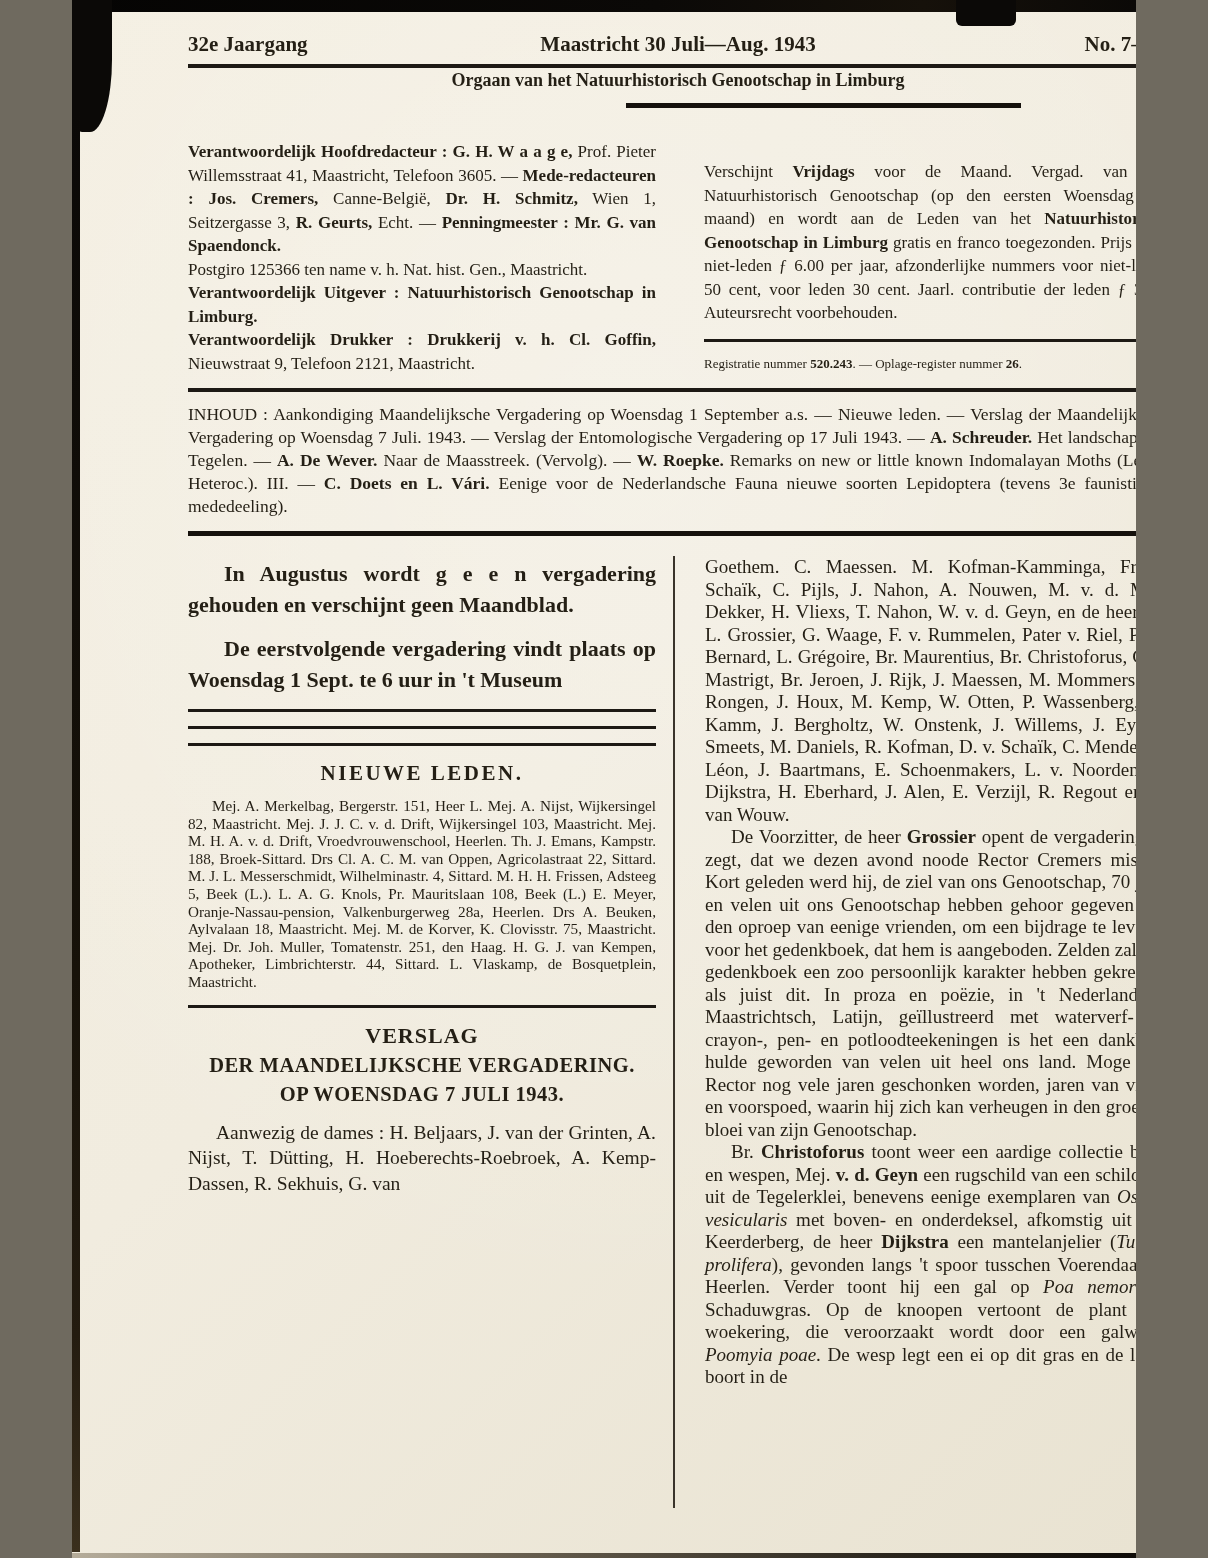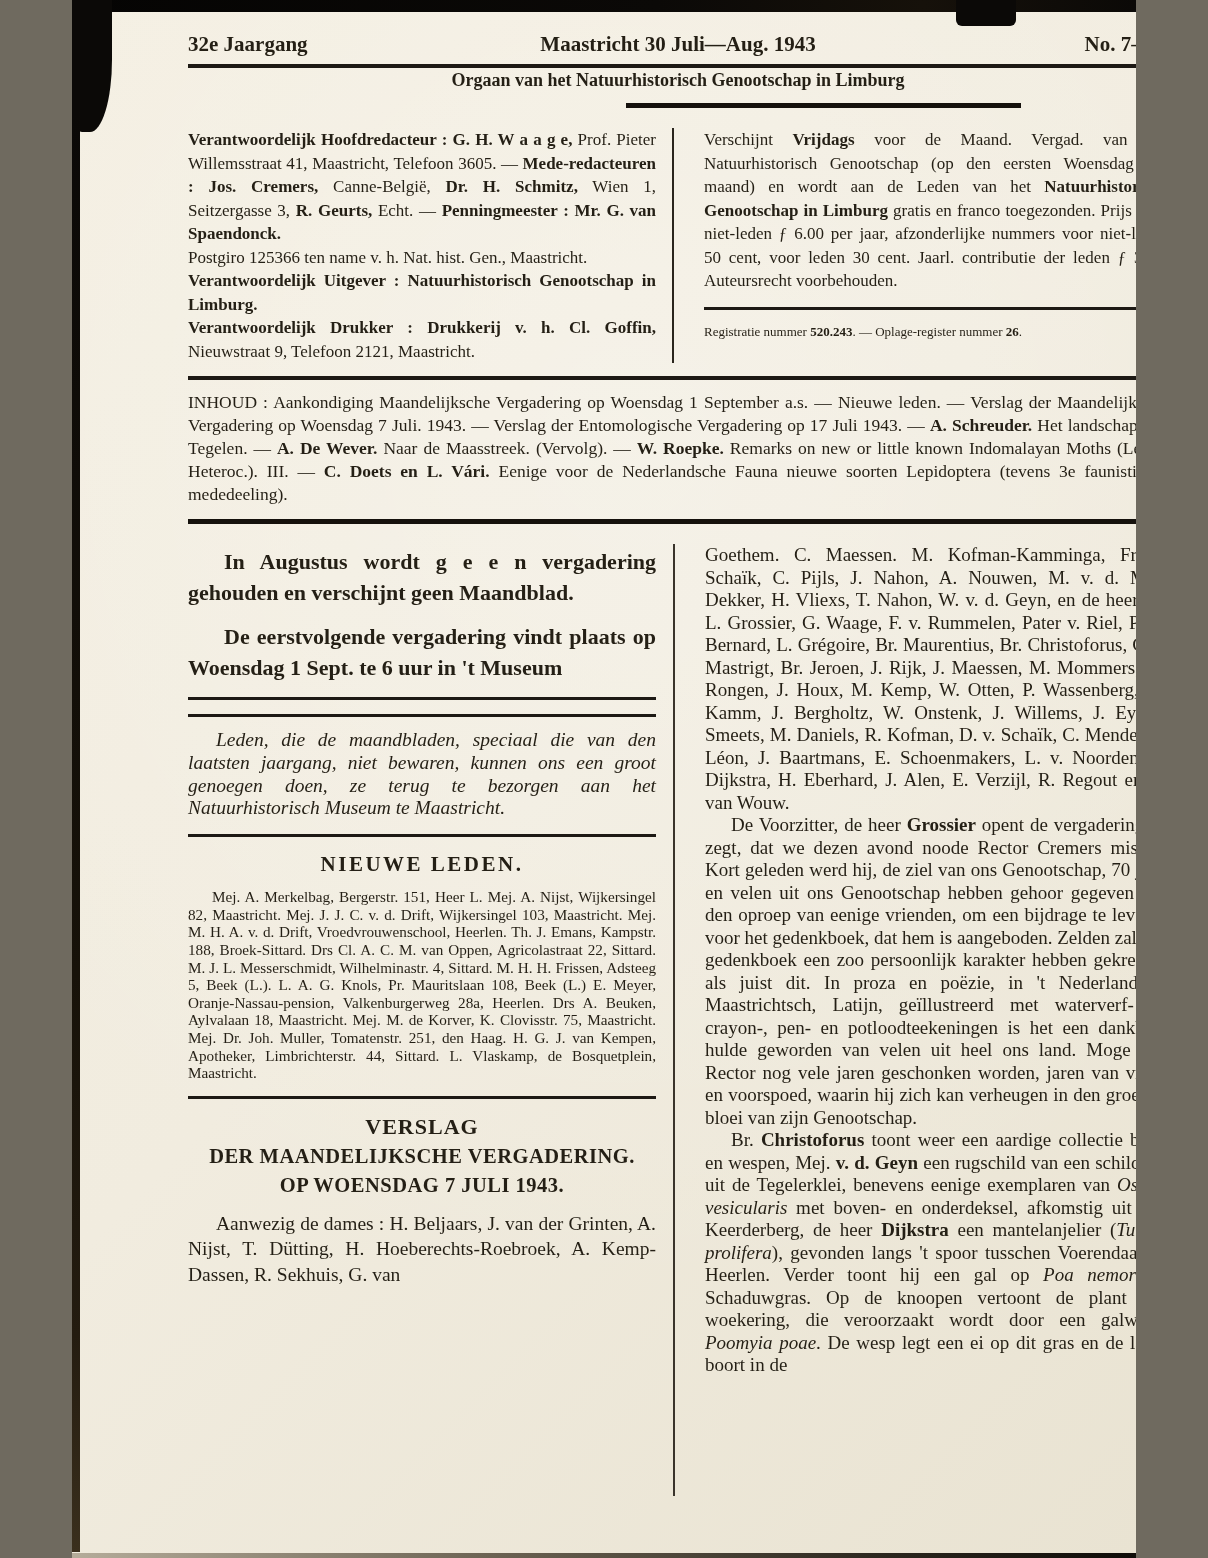--- a/index.html
+++ b/index.html
@@ -45,21 +45,21 @@
   .rule { background:#1d1914; }
   .rule-header { height:4px; margin-top:7px; }
 
   h1.title { margin:4px 0 0; text-align:center; font-weight:bold;
     font-size:76px; line-height:102px; letter-spacing:0; }
   h1.title span { display:inline-block; transform:scaleY(1.18); transform-origin:center; white-space:nowrap; }
 
   .subtitle { text-align:center; font-size:18px; font-weight:bold; margin-top:2px; }
   .rule-subtitle { height:5px; width:395px; margin:12px 0 0 438px; background:#15110c; }
 
-  .masthead { display:flex; margin-top:20px; }
+  .masthead { display:flex; margin-top:32px;align-items:flex-end; }
   .m-left { width:468px; font-size:17px; line-height:23.5px; text-align:justify; }
   .m-left p { margin:0; }
   .m-divider { width:2px; background:#2a251d; margin-left:16px; }
   .m-right { flex:1; padding-left:30px; font-size:17px; line-height:23.5px; }
   .m-right .para { text-align:justify; margin:0; }
   .m-rule { height:3px; background:#1d1914; margin:14px 0 10px; }
   .m-right .reg { margin:0; font-size:13px; }
 
   .rule-inhoud { height:4px; margin-top:13px; }
   .inhoud { font-size:17.5px; line-height:23px; text-align:justify; margin:11px 0 0; }
@@ -145,21 +145,20 @@
       <div class="col-left">
         <p class="ann"><span class="b">In Augustus wordt g e e n vergadering gehouden en verschijnt geen Maandblad.</span></p>
         <p class="ann ann2"><span class="b">De eerstvolgende vergadering vindt plaats op Woensdag 1 Sept. te 6 uur in 't Museum</span></p>
 
         <div class="col-rule"></div>
 
 
         <div class="col-rule"></div>
 
         <div class="notice">
-          <p>Leden, die de maandbladen, speciaal die van den laatsten jaargang, niet bewaren, kunnen ons een groot genoegen doen, ze terug te bezorgen aan het Natuurhistorisch Museum te Maastricht.</p>
         </div>
 
         <div class="col-rule"></div>
 
         <div class="nl-heading">NIEUWE LEDEN.</div>
         <p class="members">Mej. A. Merkelbag, Bergerstr. 151, Heer L. Mej. A. Nijst, Wijkersingel 82, Maastricht. Mej. J. J. C. v. d. Drift, Wijkersingel 103, Maastricht. Mej. M. H. A. v. d. Drift, Vroedvrouwenschool, Heerlen. Th. J. Emans, Kampstr. 188, Broek-Sittard. Drs Cl. A. C. M. van Oppen, Agricolastraat 22, Sittard. M. J. L. Messerschmidt, Wilhelminastr. 4, Sittard. M. H. H. Frissen, Adsteeg 5, Beek (L.). L. A. G. Knols, Pr. Mauritslaan 108, Beek (L.) E. Meyer, Oranje-Nassau-pension, Valkenburgerweg 28a, Heerlen. Drs A. Beuken, Aylvalaan 18, Maastricht. Mej. M. de Korver, K. Clovisstr. 75, Maastricht. Mej. Dr. Joh. Muller, Tomatenstr. 251, den Haag. H. G. J. van Kempen, Apotheker, Limbrichterstr. 44, Sittard. L. Vlaskamp, de Bosquetplein, Maastricht.</p>
 
         <div class="col-rule"></div>
 
         <div class="verslag">

